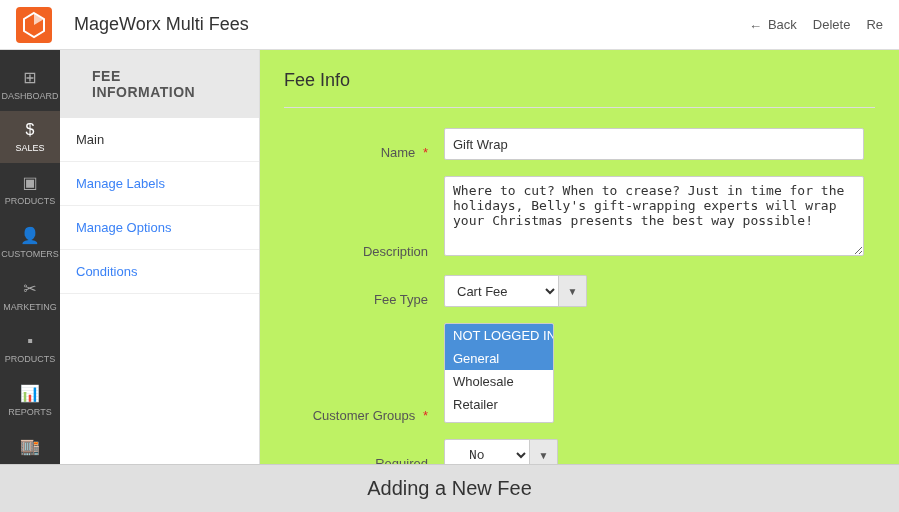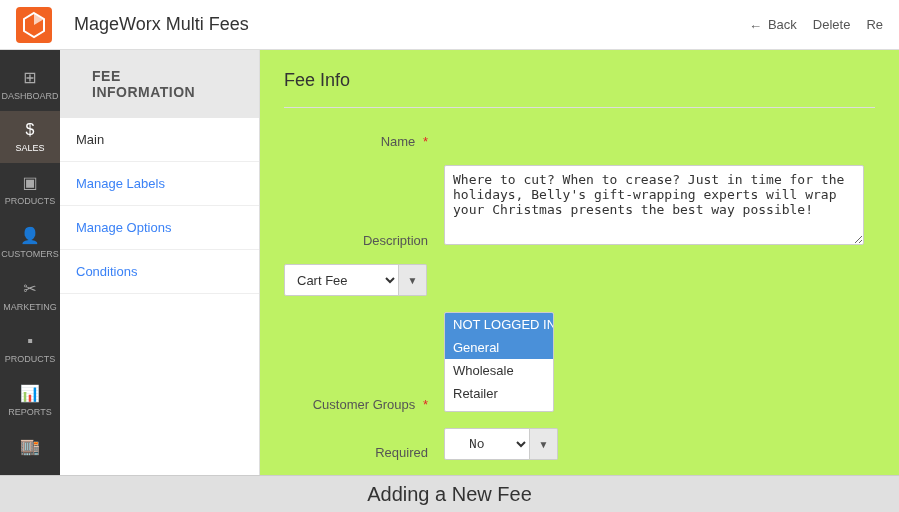--- a/index.html
+++ b/index.html
@@ -214,21 +214,21 @@
       color: #333;
       background: #fff;
       min-width: 60px;
       font-family: Liberation Mono, monospace;
     }
 
     
     .bottom-bar {
       background: #e0e0e0;
       border-top: 1px solid #ccc;
-      height: 37px;
+      height: 48px;
       display: flex;
       align-items: center;
       justify-content: center;
       flex-shrink: 0;
     }
     .bottom-bar-text {
       font-size: 20px;
       color: #333;
       font-weight: 400;
     }
@@ -311,32 +311,38 @@
 
   <div class="content-area">
     <div class="content-title">Fee Info</div>
     <hr class="content-divider">
 
     <div class="form-row">
       <div class="form-label">
         <span>Name</span>
         <span class="required-star">*</span>
       </div>
+      <div class="form-control">
+        <input type="text" class="form-input" value="Gift Wrap" style="">
+      </div>
     </div>
 
     <div class="form-row">
       <div class="form-label">
         <span>Description</span>
       </div>
       <div class="form-control">
         <textarea class="form-textarea" style="">Where to cut? When to crease? Just in time for the holidays, Belly's gift-wrapping experts will wrap your Christmas presents the best way possible!</textarea>
       </div>
     </div>
 
     <div class="form-row">
+      <div class="form-label">
+        <span>Fee Type</span>
+      </div>
       <div class="form-control">
         <div class="select-group">
           <select class="form-select">
             <option value="cart-fee" selected="">Cart Fee</option>
             <option value="product-fee">Product Fee</option>
             <option value="shipping-fee">Shipping Fee</option>
           </select>
           <div class="select-arrow-btn">▼</div>
         </div>
       </div>

